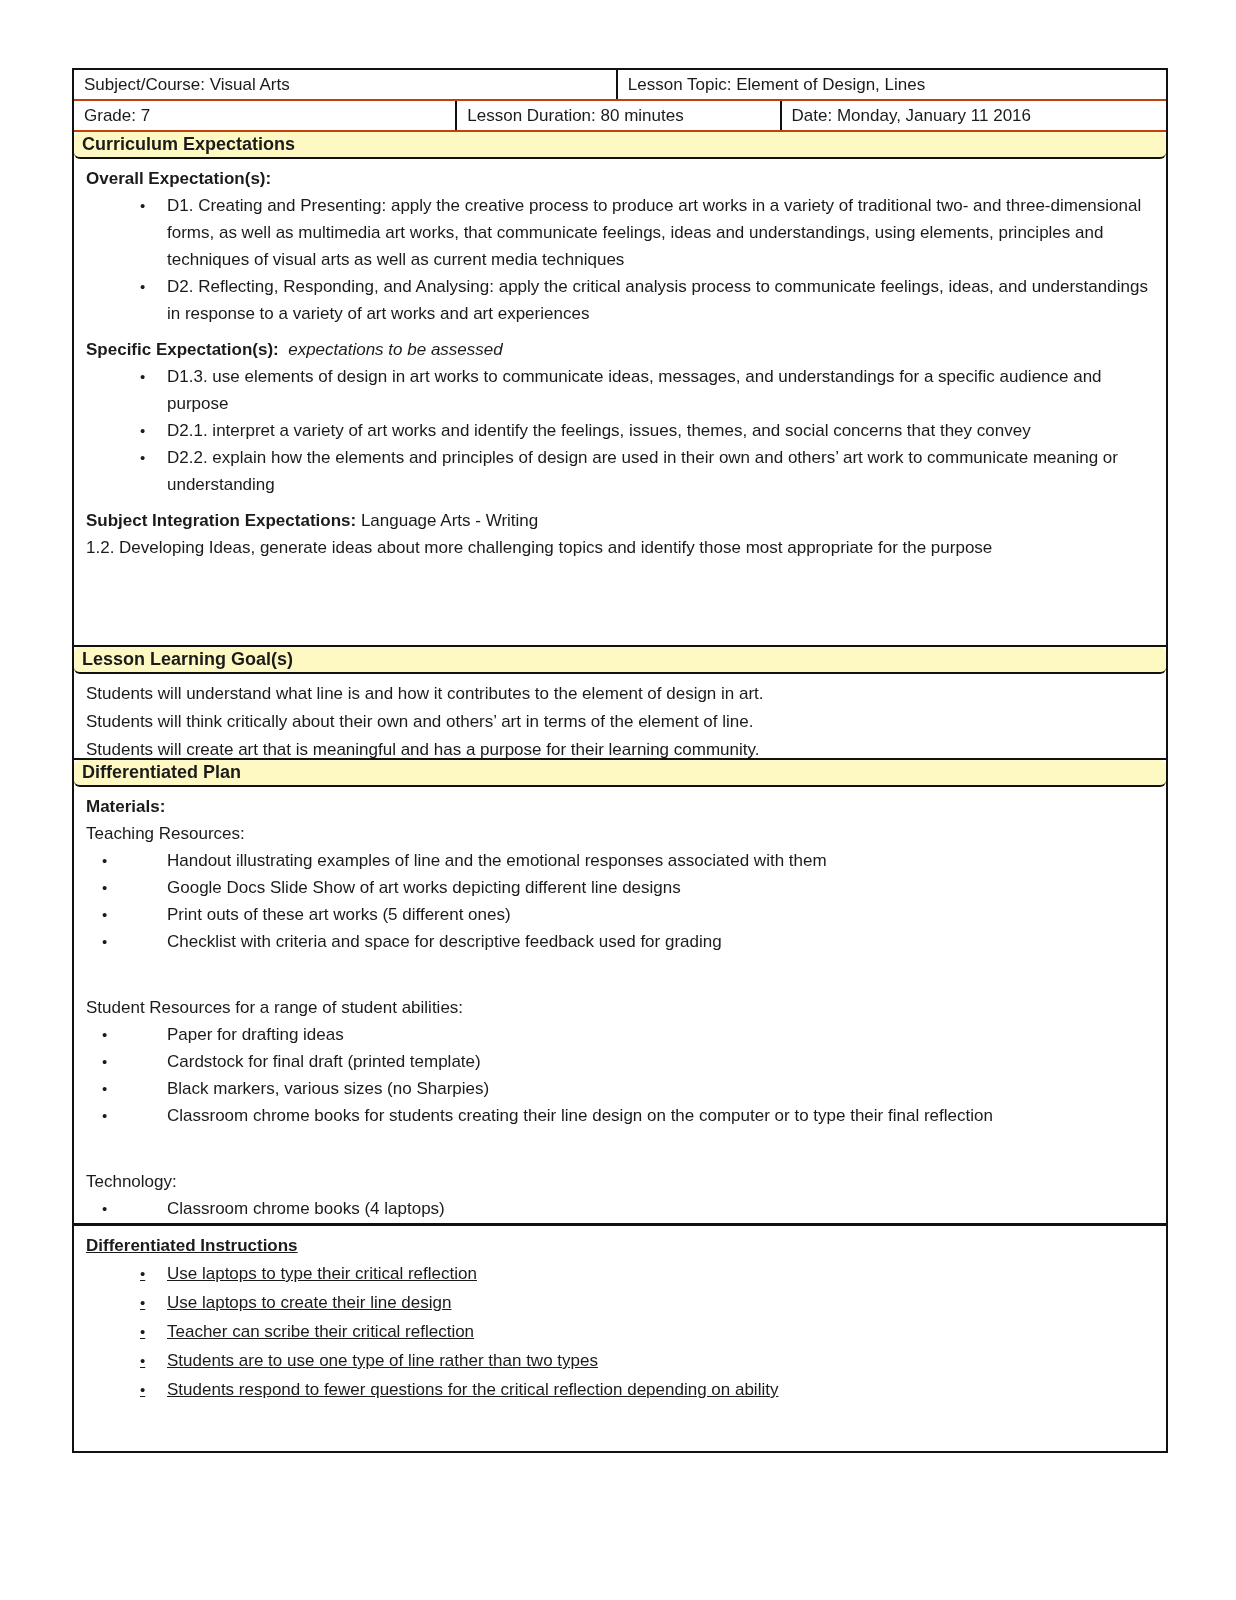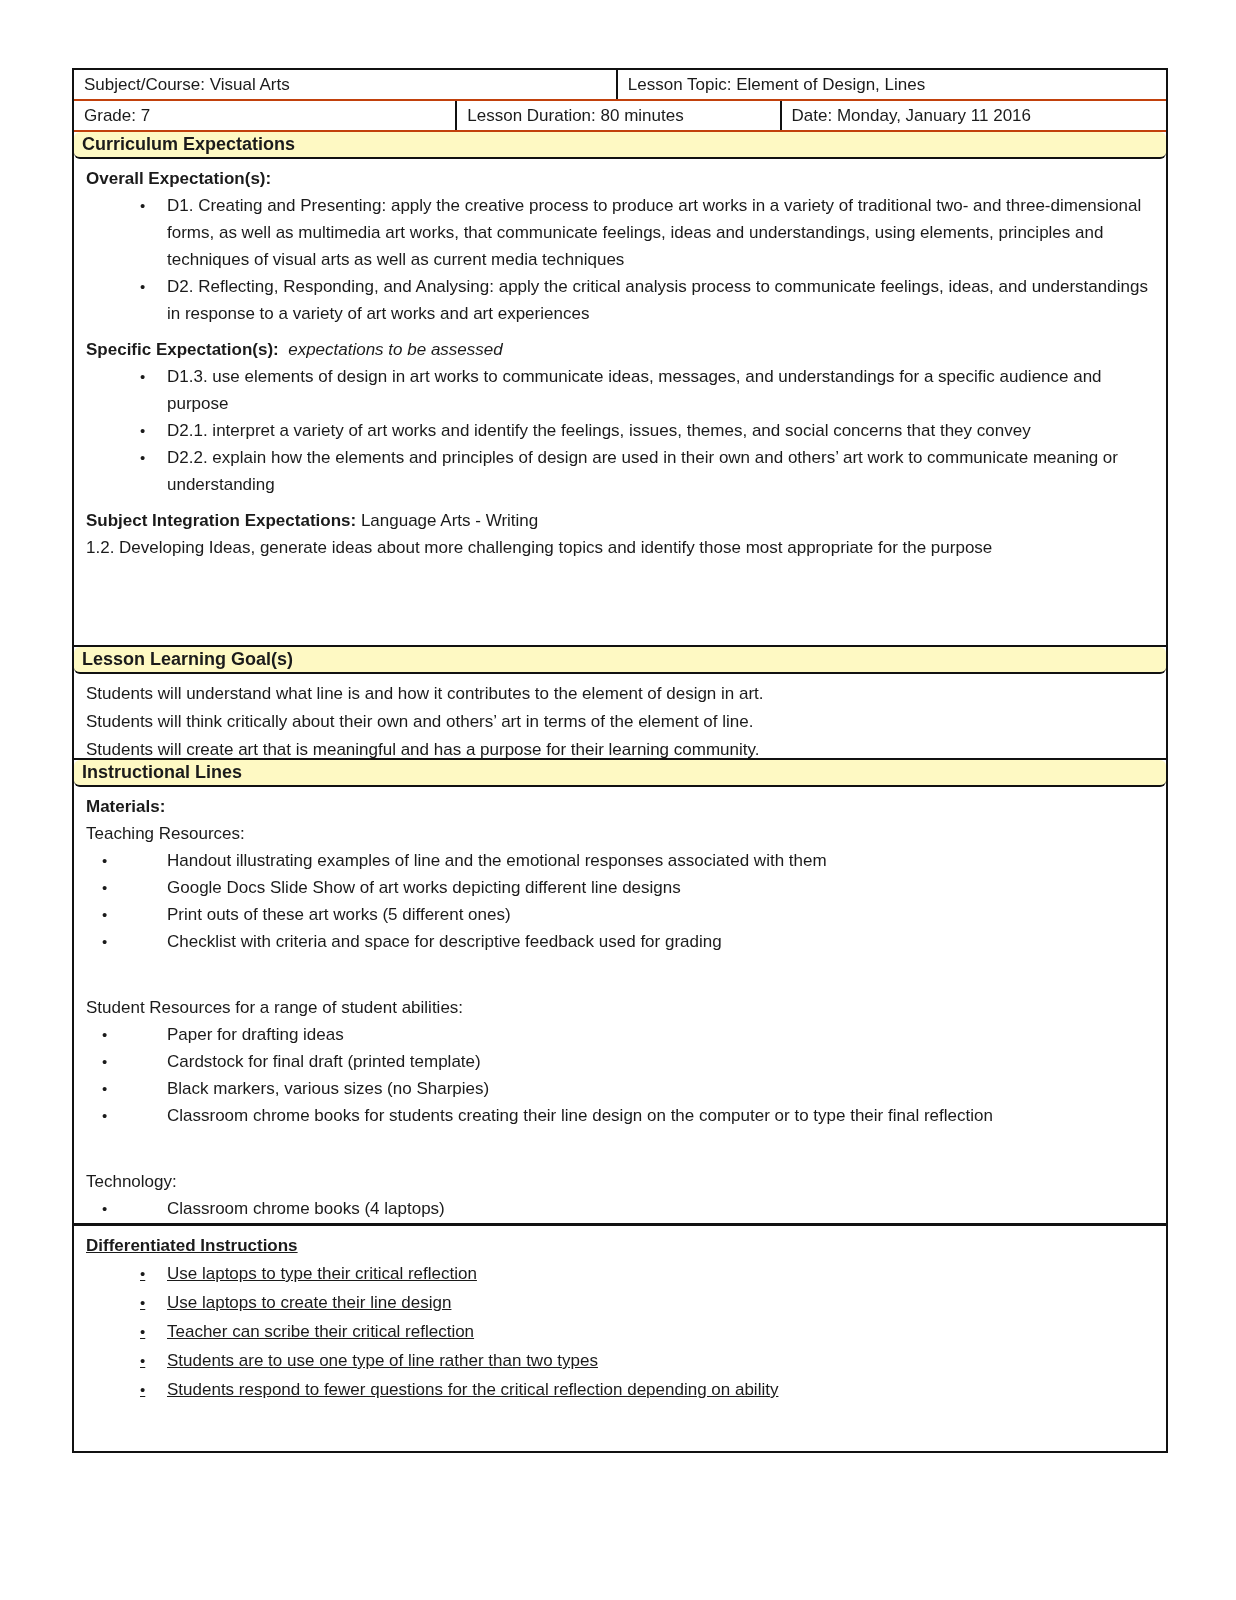--- a/index.html
+++ b/index.html
@@ -145,21 +145,21 @@
     <span>Lesson Learning Goal(s)</span>
   </div>
 
   <div class="block goals">
     <p class="lbl-pad">Students will understand what line is and how it contributes to the element of design in art.</p>
     <p class="lbl-pad">Students will think critically about their own and others’ art in terms of the element of line.</p>
     <p class="lbl-pad">Students will create art that is meaningful and has a purpose for their learning community.</p>
   </div>
 
   <div class="section-bar">
-    <span>Instructional Lines</span>
+    <span>Differentiated Plan</span>
   </div>
 
   <div class="block materials">
     <p class="bold lbl-pad">Materials:</p>
     <p class="lbl-pad">Teaching Resources:</p>
 
     <div class="blist-b">
       <div class="bullet-item">
         <span class="marker">•</span>
         <div class="btext">Handout illustrating examples of line and the emotional responses associated with them</div>

